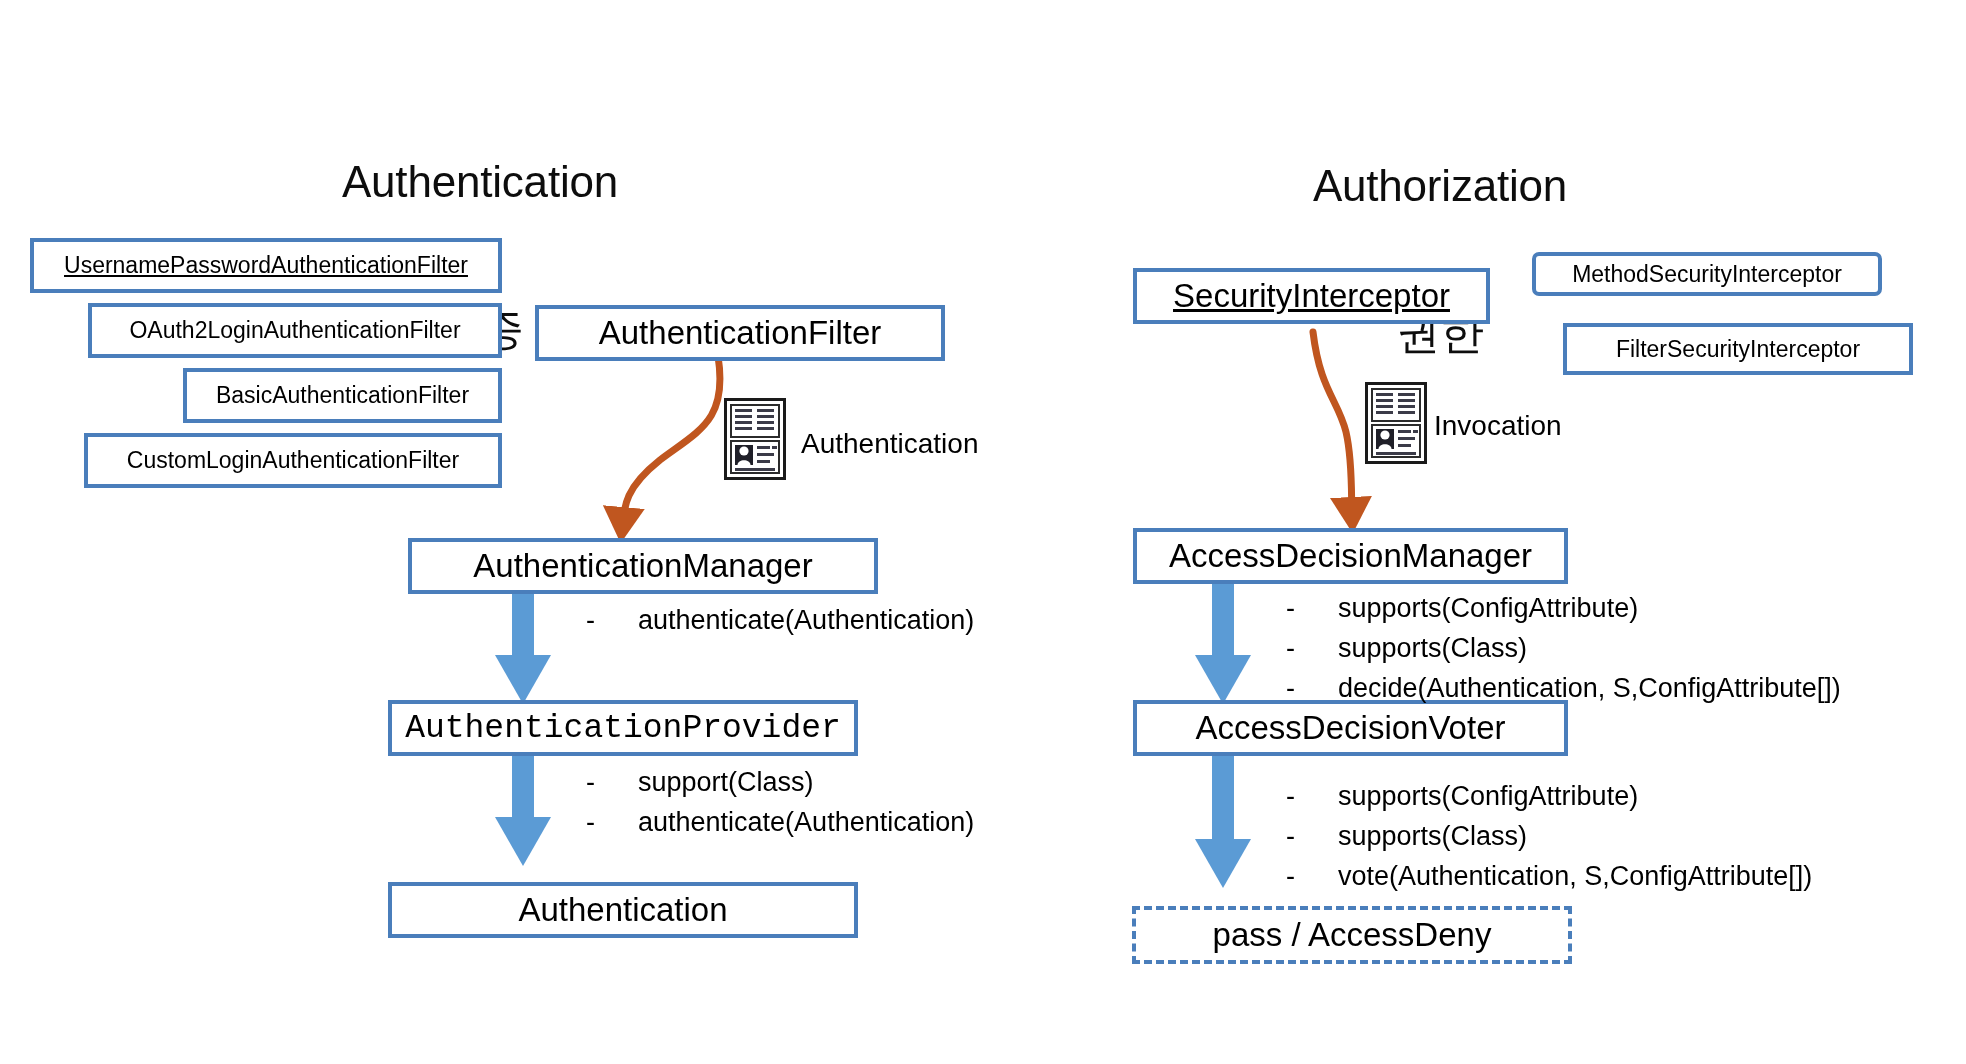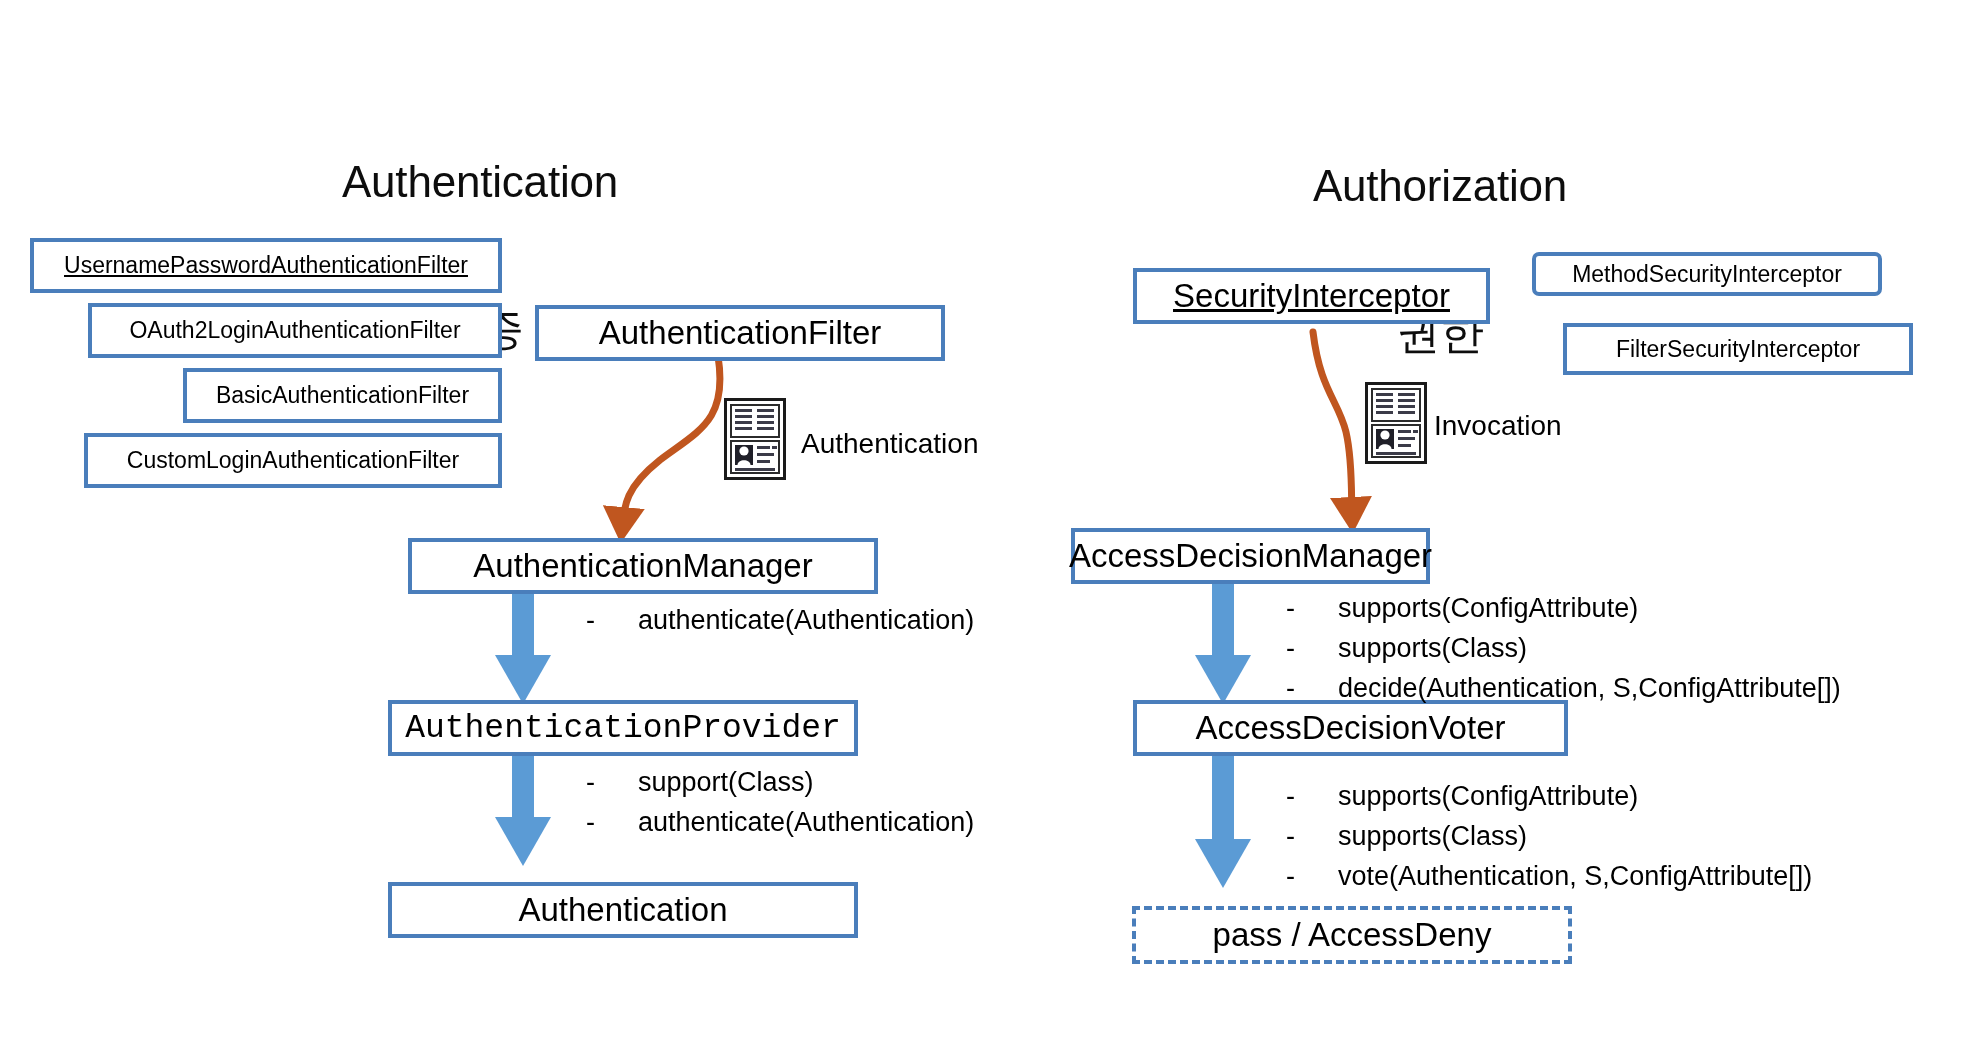--- a/index.html
+++ b/index.html
@@ -197,21 +197,21 @@
     <span>SecurityInterceptor</span>
   </div>
 
   <div class="box small" style="left:1532px;top:252px;width:350px;height:44px;border-radius:7px;">
     <span>MethodSecurityInterceptor</span>
   </div>
   <div class="box small" style="left:1532px;top:323px;width:350px;height:52px;margin-left:31px;">
     <span>FilterSecurityInterceptor</span>
   </div>
 
-  <div class="box big" style="left:1071px;top:528px;width:359px;height:56px;">
+  <div class="box big" style="left:1133px;top:528px;width:435px;height:56px;">
     <span>AccessDecisionManager</span>
   </div>
 
   <div class="box big" style="left:1133px;top:700px;width:435px;height:56px;">
     <span>AccessDecisionVoter</span>
   </div>
 
   <div class="box big dashed" style="left:1132px;top:906px;width:440px;height:58px;">
     <span>pass / AccessDeny</span>
   </div>

